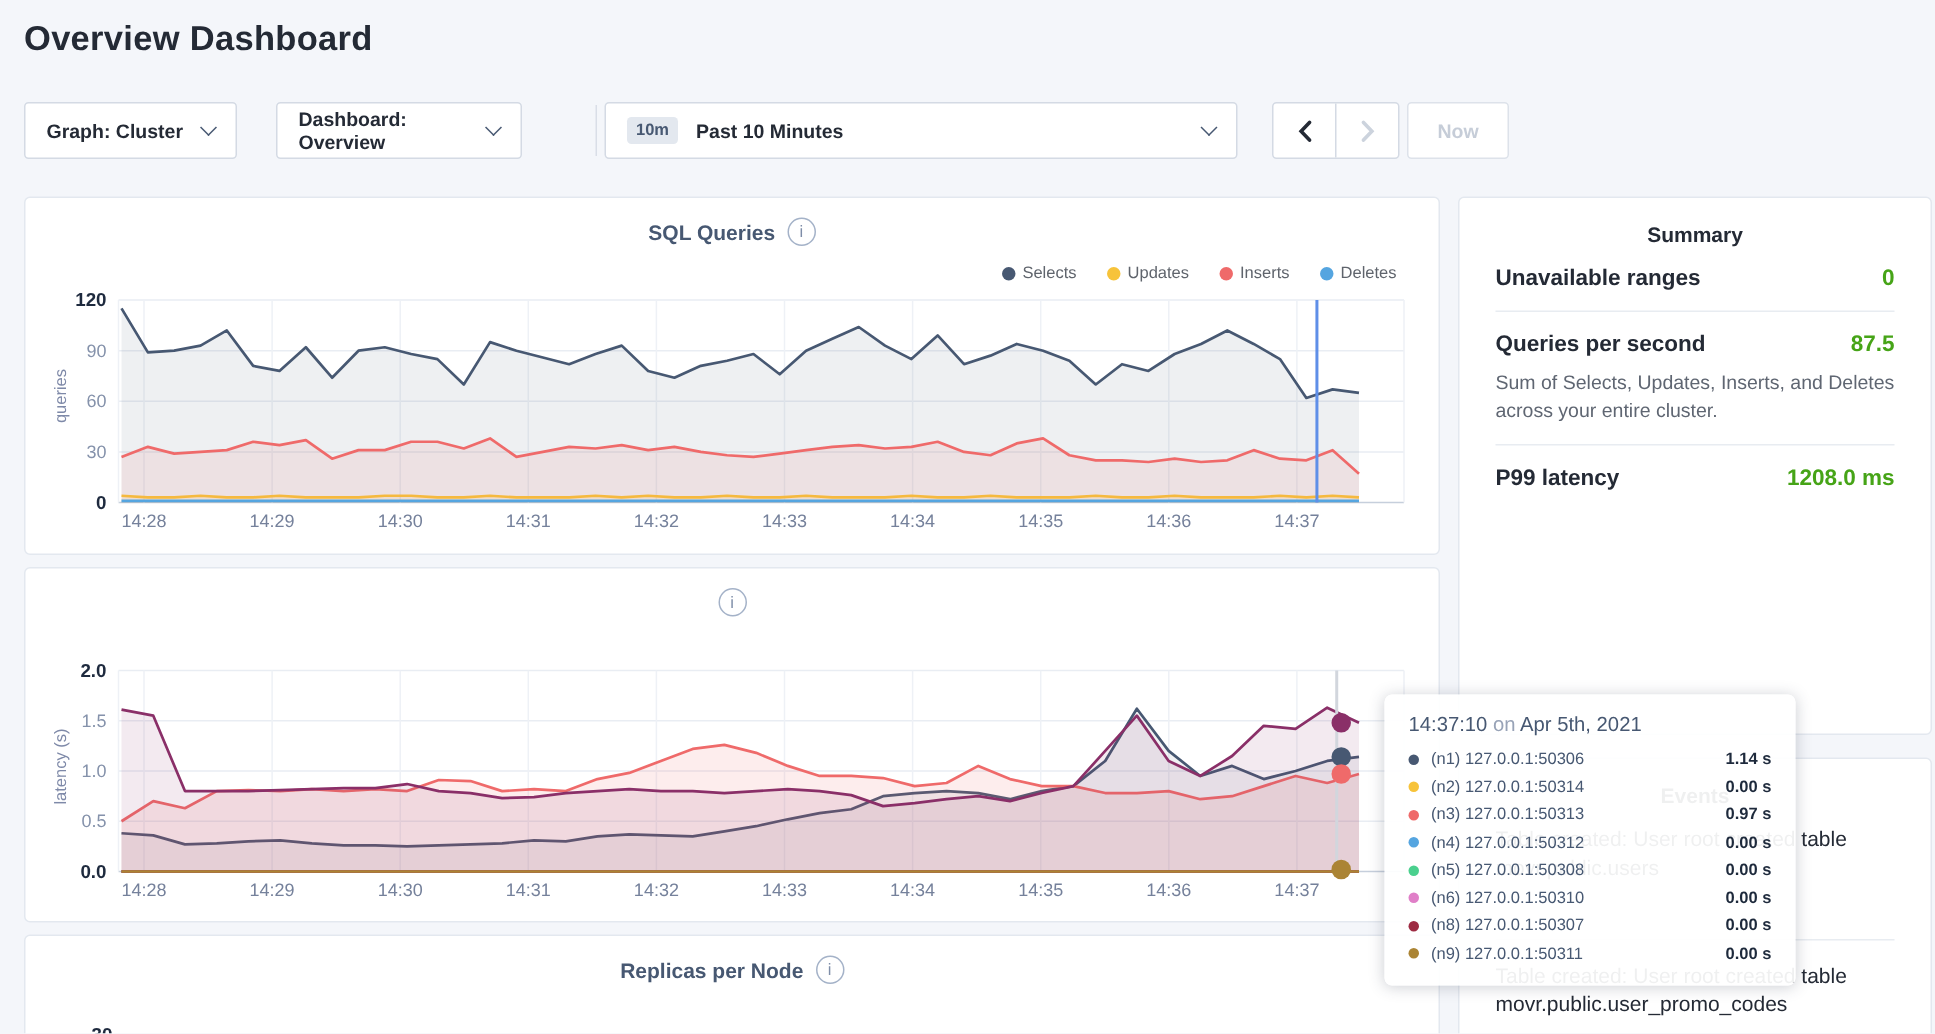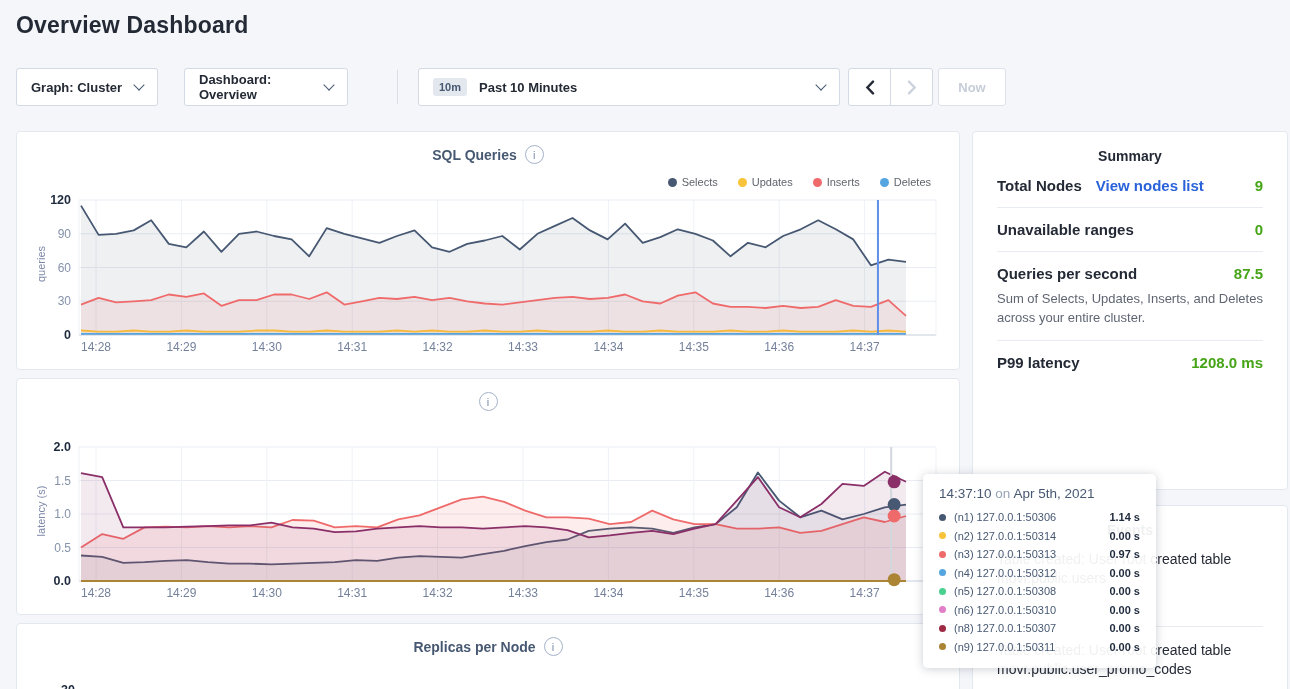--- a/index.html
+++ b/index.html
@@ -6,21 +6,21 @@
   .app{position:relative;width:1290px;height:689px;overflow:hidden;background:#f4f6fa;}
   .page-title{position:absolute;left:16px;top:12px;margin:0;font-size:23px;font-weight:700;color:#242a35;letter-spacing:.2px;}
   
   .btn{position:absolute;top:68px;height:38px;background:#fff;border:1px solid #d4dae4;border-radius:3px;
        display:flex;align-items:center;font-size:13px;font-weight:700;color:#242a35;box-sizing:border-box;cursor:pointer;}
   #dd-graph{left:16px;width:142px;padding:0 14px;justify-content:space-between;text-align:center;}
   #dd-dashboard{left:184px;width:164px;padding:0 14px;justify-content:flex-end;}
   .chev{width:7px;height:7px;border-right:1.6px solid #475872;border-bottom:1.6px solid #475872;
         transform:rotate(45deg);margin-top:-4px;flex:none;}
   .divider-v{position:absolute;left:397px;top:70px;width:1px;height:34px;background:#d9dee7;}
-  #time-picker{left:418px;width:422px;padding:12px 14px;}
+  #time-picker{left:403px;width:422px;padding:12px 14px;}
   .time-badge{background:#e3e8ef;color:#475872;font-size:11px;font-weight:700;padding:3px 6px;border-radius:3px;margin-right:12px;flex:none;}
   .time-label{flex:1;}
   #arrow-group{left:848px;width:85px;padding:0;}
   .arrow-btn{width:42px;height:100%;display:flex;align-items:center;justify-content:center;}
   .arrow-btn.first{border-right:1px solid #d4dae4;}
   #now-btn{left:938px;width:68px;justify-content:center;color:#c6cdd8;border-color:#dde2ea;}
   
   .panel{position:absolute;background:#fff;border:1px solid #e3e8ef;border-radius:4px;box-sizing:border-box;}
   #panel-sql{left:16px;top:131px;width:944px;height:239px;}
   #panel-latency{left:16px;top:378px;width:944px;height:237px;}
@@ -46,21 +46,21 @@
   .s-main{display:flex;align-items:baseline;}
   .s-label{font-weight:700;font-size:15px;color:#242a35;}
   .s-link{color:#2962d9;font-weight:700;font-size:15px;margin-left:14px;text-decoration:none;cursor:pointer;}
   .s-value{margin-left:auto;font-weight:700;font-size:15px;color:#46a417;}
   .s-sub{font-size:13px;color:#5f6672;line-height:19px;margin-top:7px;}
   
   .events-title{text-align:center;font-size:14px;font-weight:700;color:#242a35;margin-top:16px;}
   .event-row{margin:0 24px;padding:12px 0 38px;font-size:14px;color:#242a35;line-height:19px;}
   .event-row.bordered{border-top:1px solid #e8ecf1;padding:14px 0 30px;}
   
-  #tooltip{position:absolute;left:923px;top:474px;width:233px;background:rgba(255,255,255,.93);border-radius:5px;
+  #tooltip{position:absolute;left:923px;top:463px;width:274px;background:rgba(255,255,255,.93);border-radius:5px;
            box-shadow:0 1px 10px rgba(50,60,80,.25);padding:12px 16px 12px;box-sizing:border-box;z-index:10;}
   .tt-head{font-size:13.5px;color:#475872;margin-bottom:7px;}
   .tt-on{color:#98a3b7;}
   .tt-row{display:flex;align-items:center;font-size:11px;line-height:18.5px;color:#475872;}
   .tt-dot{width:7px;height:7px;border-radius:50%;margin-right:8px;flex:none;}
   .tt-val{margin-left:auto;font-weight:700;color:#1e2a3c;}
 </style>
 </head>
 <body>
 
@@ -234,27 +234,20 @@
       <span class="chart-title">Replicas per Node</span>
       <span class="info-icon"></span>
     </div>
     <span class="ytick-partial">30</span>
   </div>
 
   <div class="panel" id="panel-summary">
     <div class="summary-title">Summary</div>
     <div class="s-row">
       <div class="s-main">
-        <span class="s-label">Total Nodes</span>
-        <a class="s-link">View nodes list</a>
-        <span class="s-value">9</span>
-      </div>
-    </div>
-    <div class="s-row">
-      <div class="s-main">
         <span class="s-label">Unavailable ranges</span>
         <span class="s-value">0</span>
       </div>
     </div>
     <div class="s-row">
       <div class="s-main">
         <span class="s-label">Queries per second</span>
         <span class="s-value">87.5</span>
       </div>
       <div class="s-sub">Sum of Selects, Updates, Inserts, and Deletes across your entire cluster.</div>

